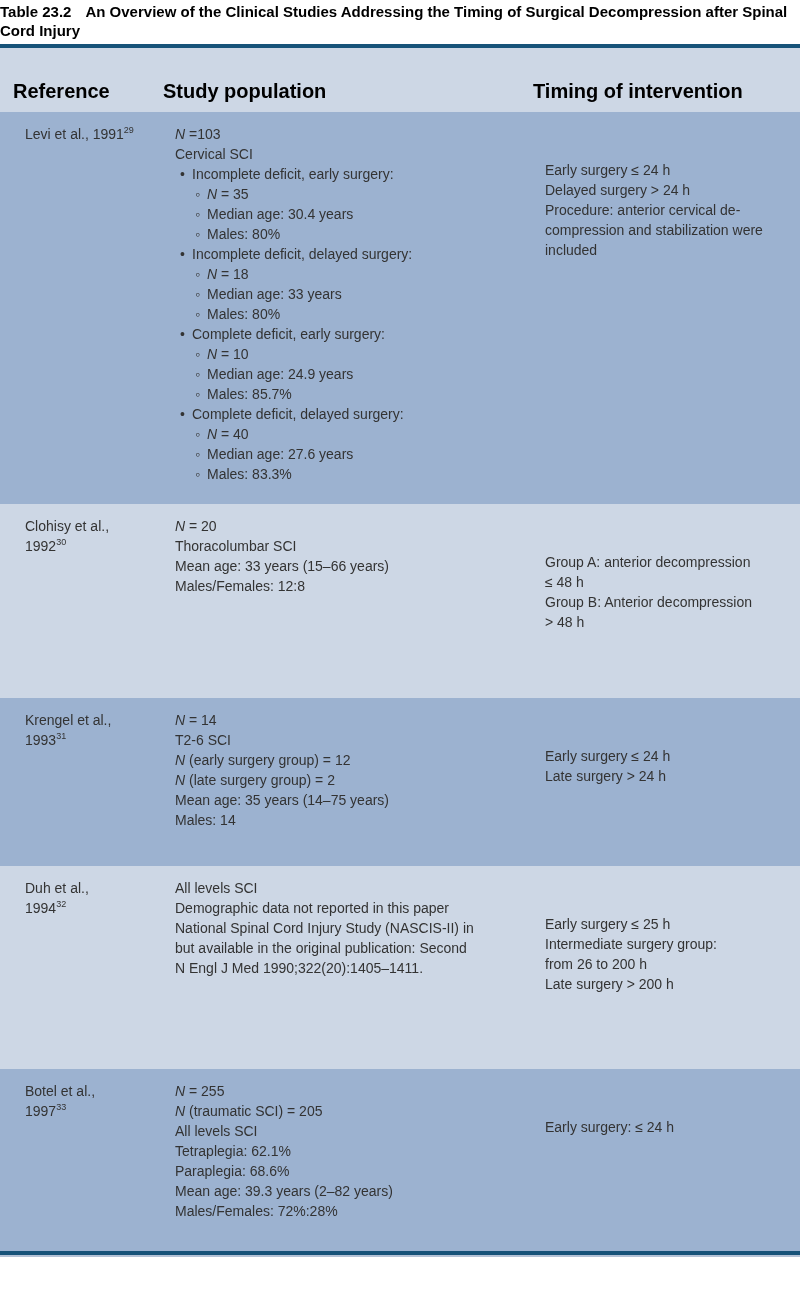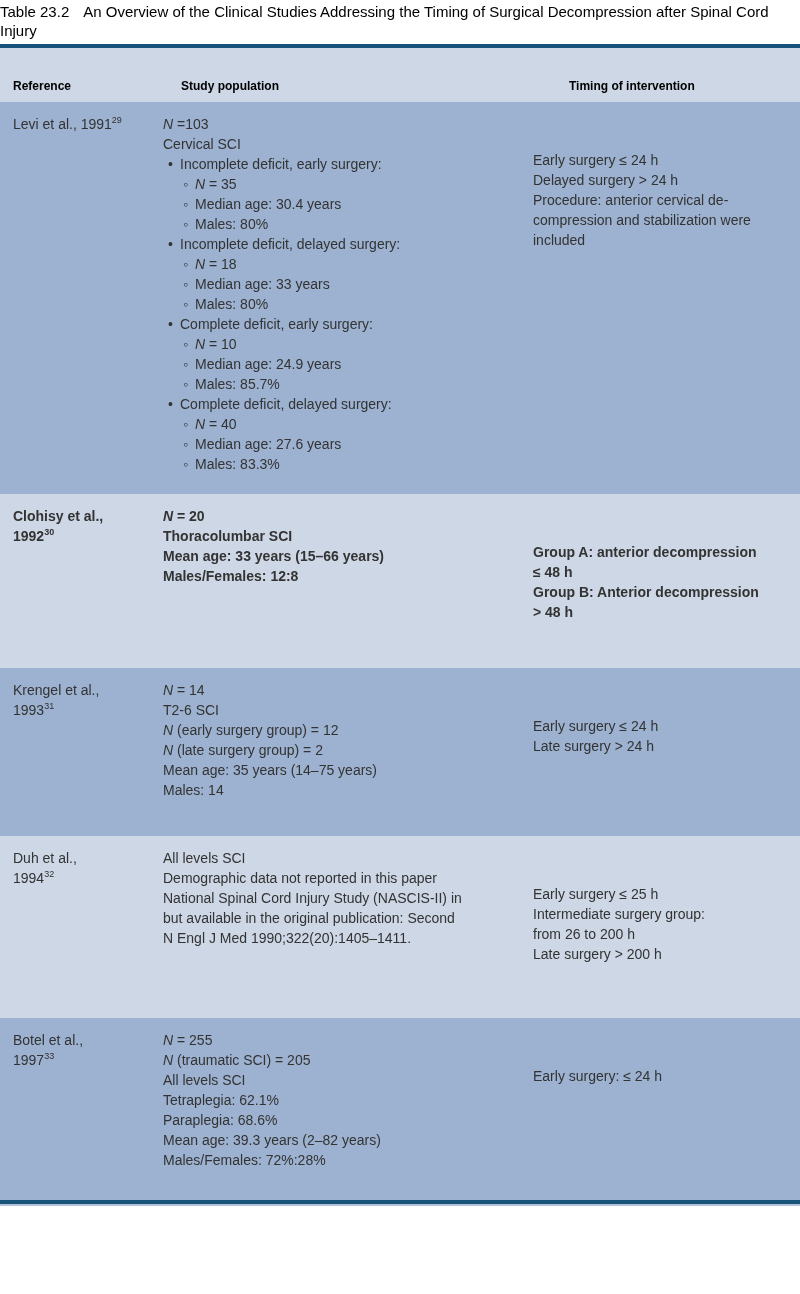--- a/index.html
+++ b/index.html
@@ -7,44 +7,44 @@
     --row-dark:#9cb2d0;
     --row-light:#cdd7e5;
     --header-bg:#cdd7e5;
     --text:#333333;
     --heading:#000000;
   }
   *{margin:0;padding:0;box-sizing:border-box;}
   body{background:#ffffff;font-family:"Liberation Sans",sans-serif;}
   .page{width:800px;height:1294px;background:#ffffff;overflow:hidden;}
 
-  .title{height:44px;padding-top:2px;font-size:15px;line-height:19px;font-weight:normal;color:var(--heading);}
+  .title{height:44px;padding-top:2px;font-size:15px;line-height:19px;font-weight:bold;color:var(--heading);}
   .title .tlabel{margin-right:14px;}
 
   .rule{height:4px;background:var(--rule);}
   .bottom-strip{height:2px;background:#b4c2d6;}
 
   .grid{display:grid;grid-template-columns:163px 370px 267px;}
 
-  .thead{height:54px;background:var(--header-bg);align-items:end;padding-bottom:9px;
-         font-size:12px;font-weight:bold;color:var(--heading);gap:18px;}
+  .thead{height:64px;background:var(--header-bg);align-items:end;padding-bottom:9px;
+         font-size:20px;font-weight:bold;color:var(--heading);}
   .thead .c1{padding-left:13px;}
 
-  .row{font-size:14px;line-height:20px;color:var(--text);padding-top:12px;align-content:start;}
+  .row{font-size:14px;line-height:20px;color:var(--text);padding-top:12px;align-content:start;padding-left:12px;}
   .row.dark{background:var(--row-dark);}
   .row.light{background:var(--row-light);}
   .row .cell{align-self:start;}
   .row .c1{padding-left:13px;padding-right:8px;}
   .row .c3{padding-right:10px;margin-top:36px;}
 
   
   .tbody .row:nth-child(1){height:392px;}
-  .tbody .row:nth-child(2){height:174px;font-weight:bold;}
+  .tbody .row:nth-child(2){height:194px;}
   .tbody .row:nth-child(3){height:168px;}
-  .tbody .row:nth-child(4){height:182px;}
+  .tbody .row:nth-child(4){height:203px;}
   .tbody .row:nth-child(5){height:182px;}
 
   .line{white-space:nowrap;}
   .line.l1{padding-left:5px;}
   .line.l2{padding-left:20px;}
   .bullet{display:inline-block;width:12px;}
   .bullet.b2{width:12px;}
   sup{font-size:9px;vertical-align:super;line-height:0;}
   i{font-style:italic;}
 </style>

